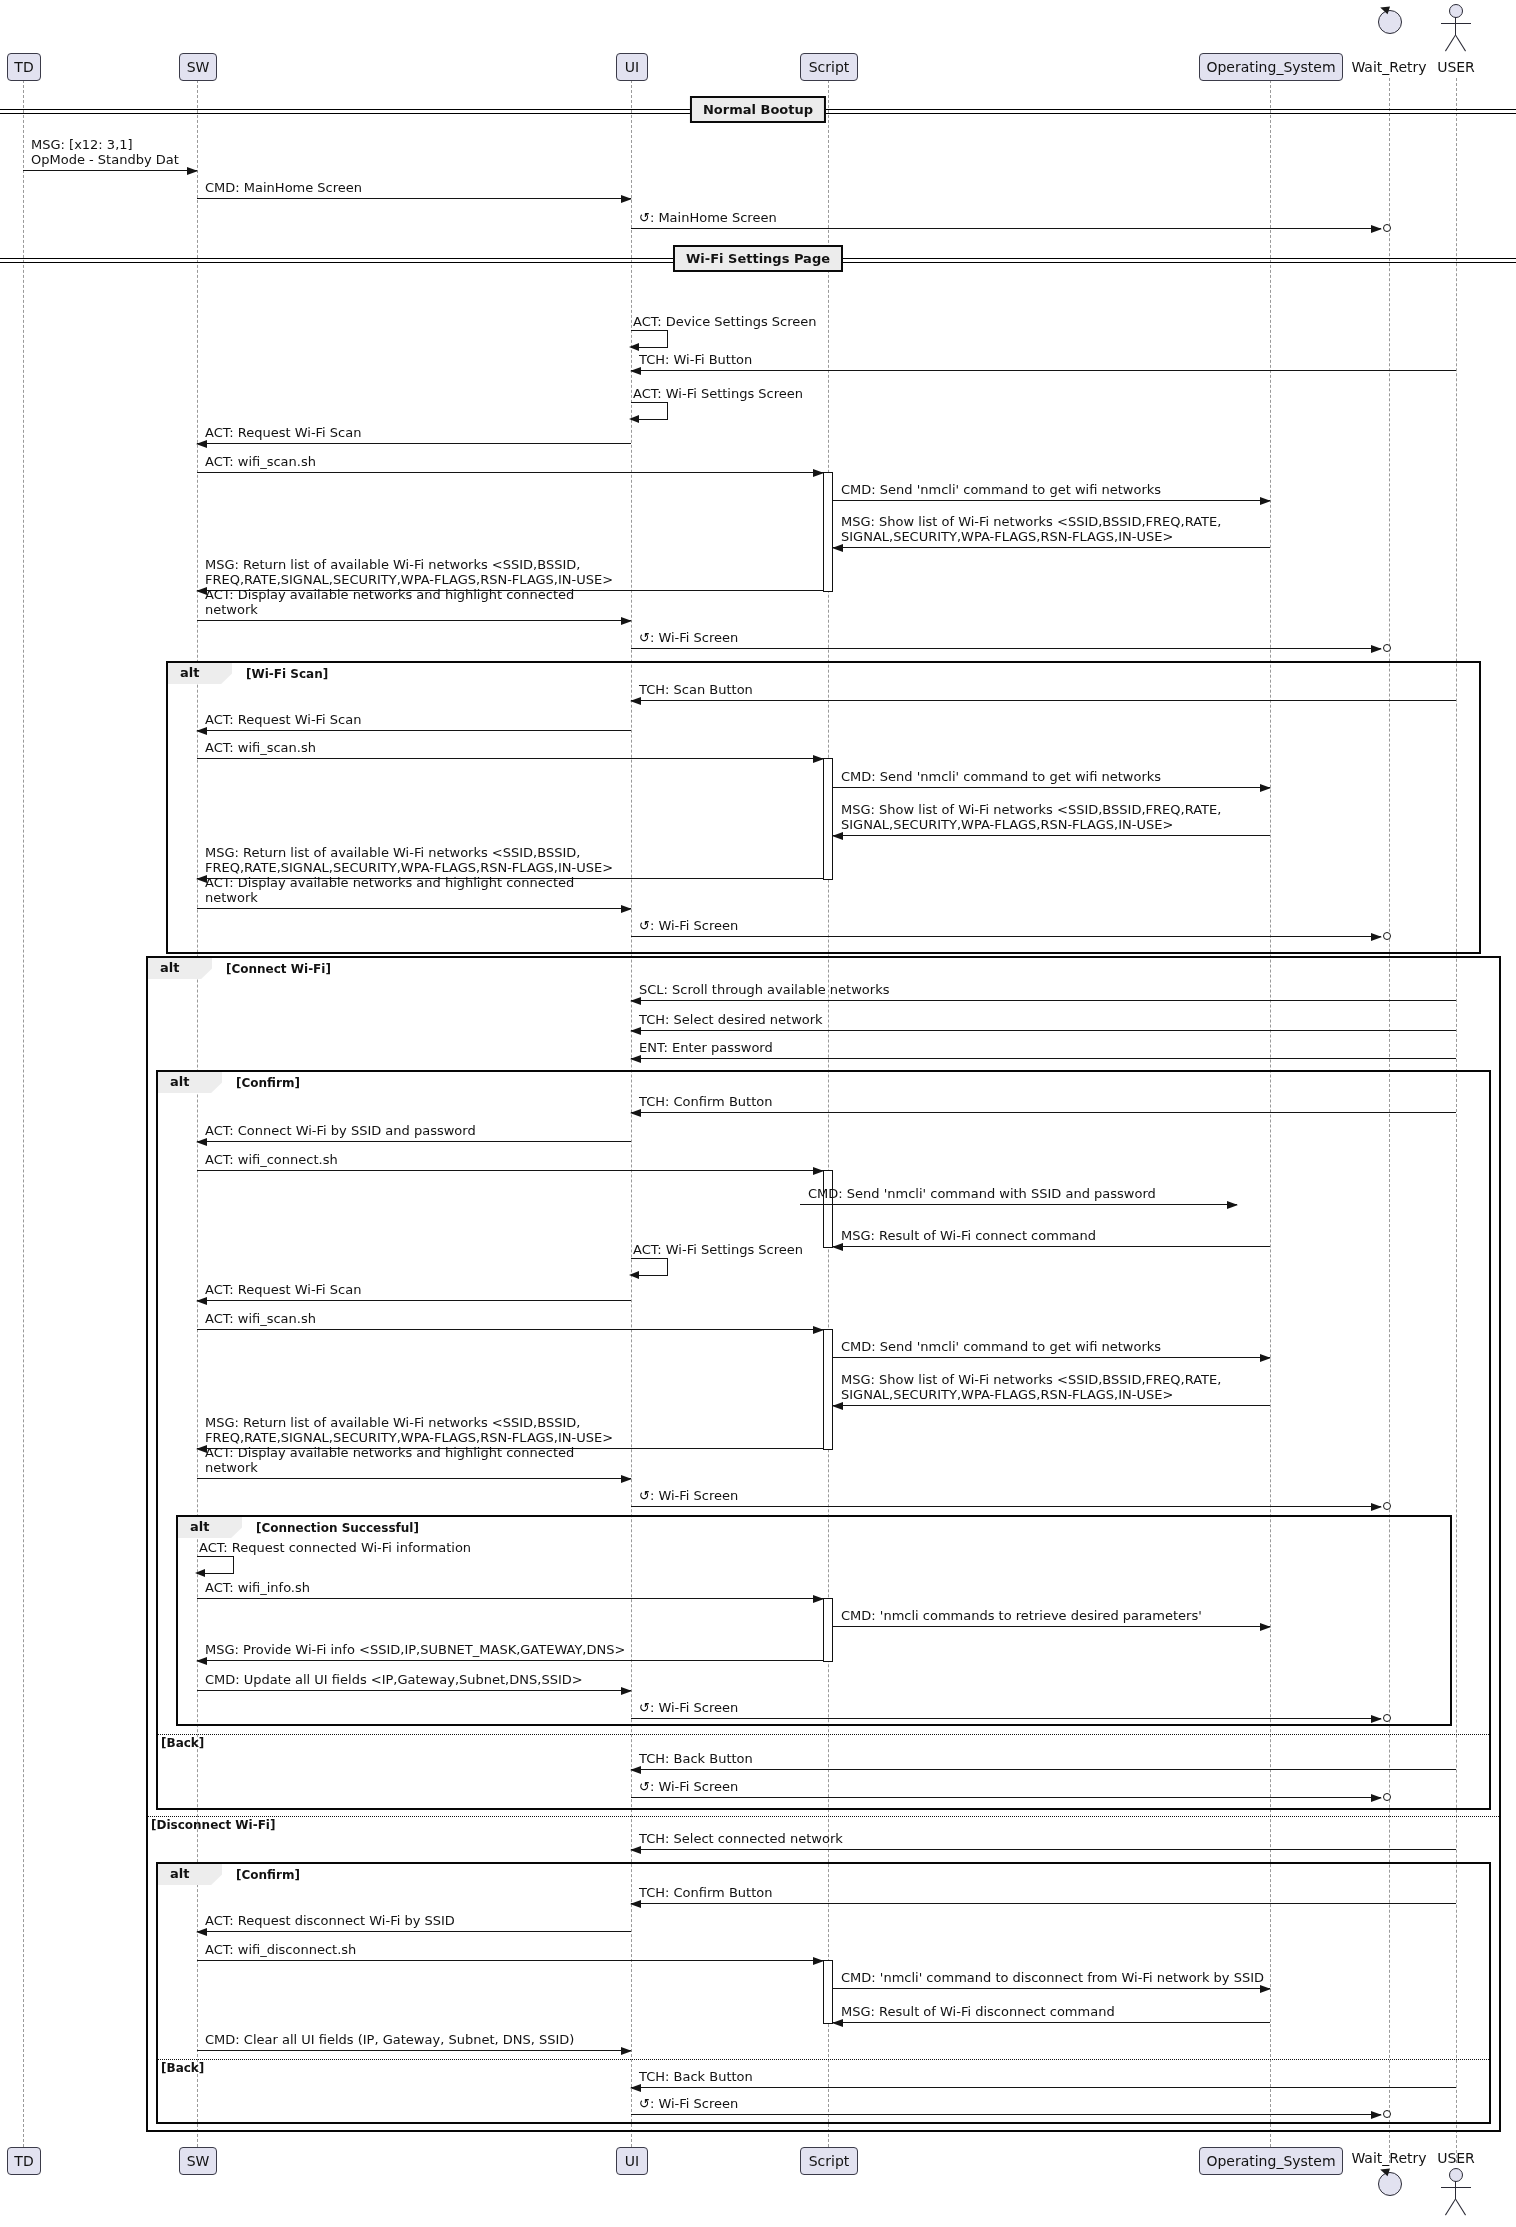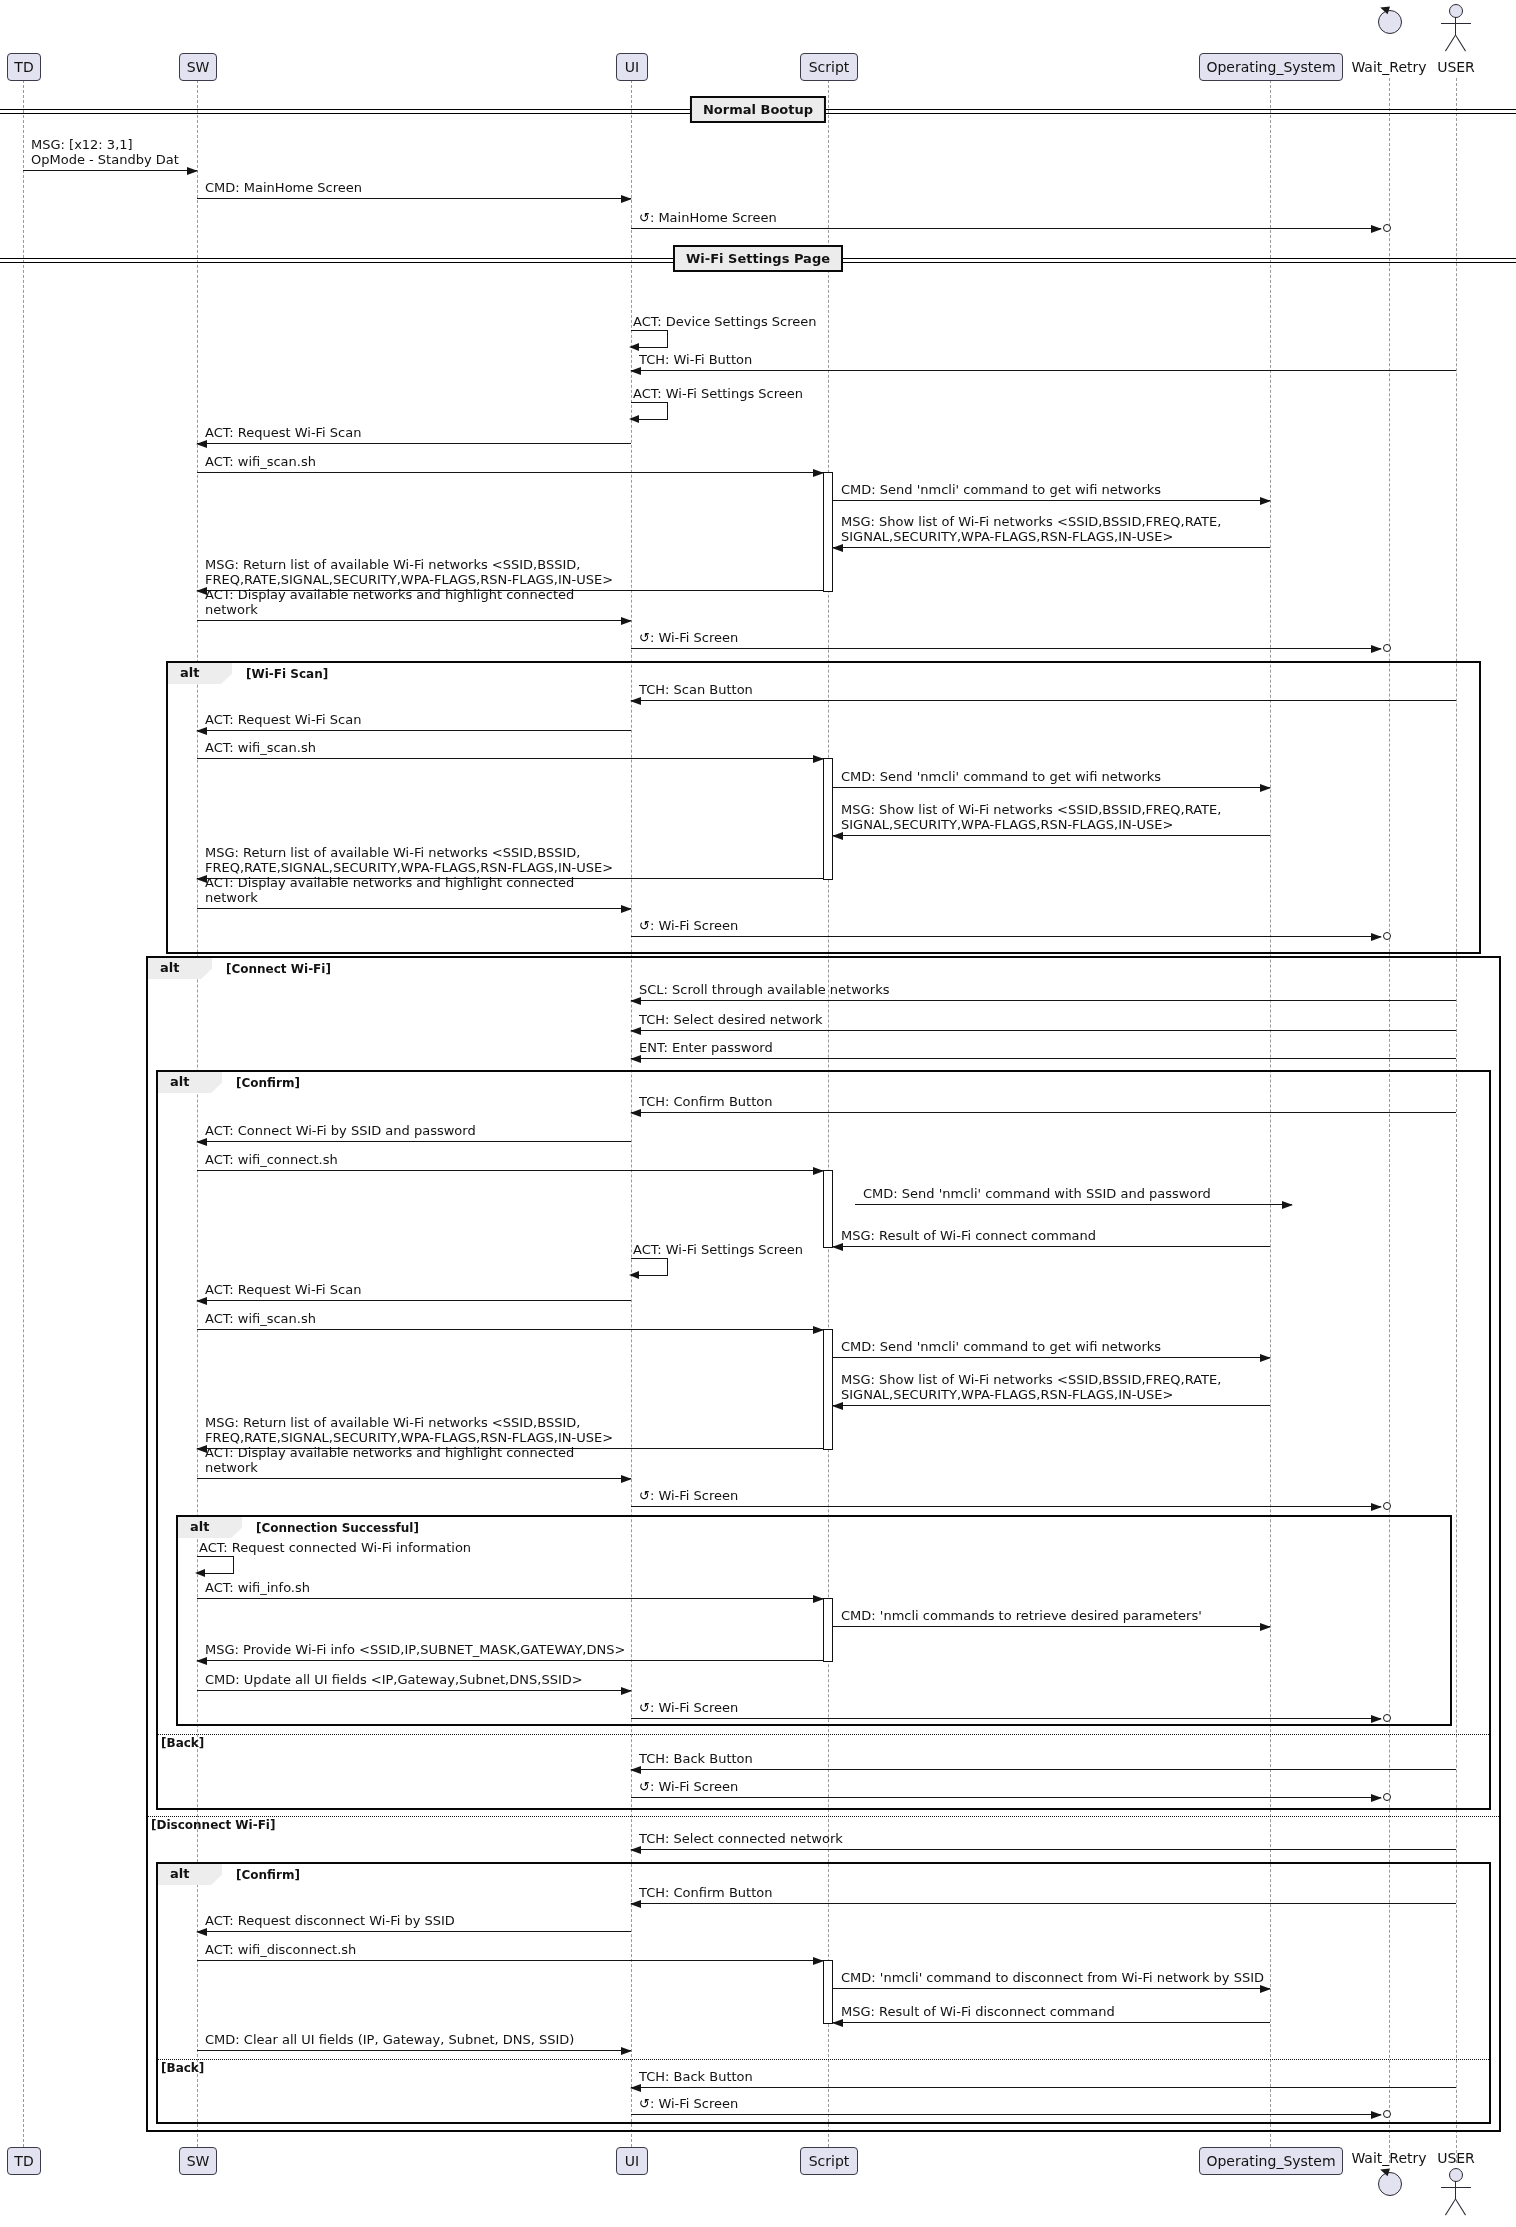--- a/index.html
+++ b/index.html
@@ -250,21 +250,21 @@
 
   <div class="msg l" style="left:631px;top:1094px;width:825px;">
       <span class="lbl">TCH: Confirm Button</span>
     </div>
   <div class="msg l" style="left:197px;top:1123px;width:434px;">
       <span class="lbl">ACT: Connect Wi-Fi by SSID and password</span>
     </div>
   <div class="msg r" style="left:197px;top:1152px;width:626px;">
       <span class="lbl">ACT: wifi_connect.sh</span>
     </div>
-  <div class="msg r" style="left:855px;top:1186px;width:437px;">
+  <div class="msg r" style="left:800px;top:1186px;width:437px;">
       <span class="lbl">CMD: Send 'nmcli' command with SSID and password</span>
     </div>
   <div class="msg l" style="left:833px;top:1228px;width:437px;">
       <span class="lbl">MSG: Result of Wi-Fi connect command</span>
     </div>
   <div class="self" style="left:631px;top:1258px;">
       <span class="lbl">ACT: Wi-Fi Settings Screen</span>
     </div>
   <div class="msg l" style="left:197px;top:1282px;width:434px;">
       <span class="lbl">ACT: Request Wi-Fi Scan</span>

